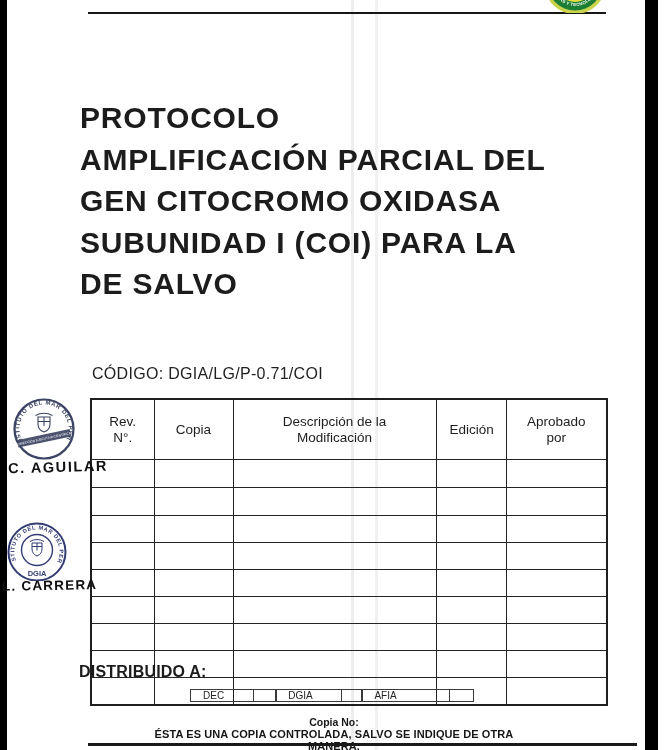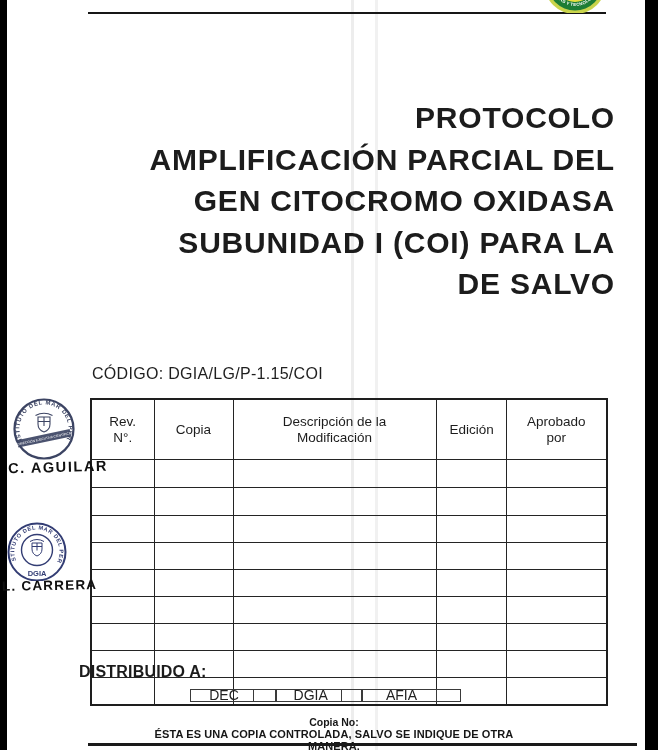--- a/index.html
+++ b/index.html
@@ -15,21 +15,21 @@
   
   .streak1{left:351px;top:0;width:3px;height:750px;background:#ededed;}
   .streak2{left:375px;top:0;width:3px;height:750px;background:#f1f1f1;}
   
   .top-rule{left:88px;top:12px;width:518px;height:2px;background:#161616;}
   .footer-rule{left:88px;top:743px;width:549px;height:3px;background:#1a1a1a;}
   
   .logo-svg{left:535px;top:0;width:80px;height:13px;}
   
   .title{
-    left:80px;top:97px;width:535px;text-align:right;
+    left:80px;top:97px;width:535px;text-align:left;
     font-weight:bold;font-size:30px;line-height:41.5px;letter-spacing:0.8px;
     color:#1c1c1c;
   }
   
   .code{left:92px;top:365px;font-size:16px;letter-spacing:0.3px;color:#1f1f1f;}
   
   .rev-table{
     position:absolute;left:90px;top:398px;width:516px;
     border-collapse:collapse;table-layout:fixed;
     border:2.5px solid #1e1e1e;
@@ -50,27 +50,26 @@
   .stamp1-svg{left:6px;top:396px;width:76px;height:64px;}
   .stamp2-svg{left:4px;top:517px;width:70px;height:64px;}
   .signer{font-weight:bold;color:#101010;white-space:nowrap;}
   .signer1{left:8px;top:459px;font-size:14.5px;letter-spacing:1.6px;transform:rotate(-1.5deg);}
   .signer2{left:2px;top:578px;font-size:13.5px;letter-spacing:1.2px;transform:rotate(-1deg);}
   
   .dist-label{left:79px;top:663px;font-size:16px;font-weight:bold;letter-spacing:0.2px;}
   .dist-strip{left:190px;top:689px;display:flex;height:13px;}
   .dist-cell{
     border:1.4px solid #3a3a3a;box-sizing:border-box;
-    font-size:14px;line-height:11px;padding-left:4px;color:#222;
+    font-size:10px;line-height:11px;padding-left:12px;color:#222;
     margin-left:-1.4px;
-    text-align:center;
   }
   .dist-cell:first-child{margin-left:0;}
   .w1{width:64px;} .w2{width:24px;} .w3{width:67px;}
-  .w4{width:22px;} .w5{width:76px;} .w6{width:25px;}
+  .w4{width:22px;} .w5{width:89px;} .w6{width:25px;}
   
   .copy-block{left:90px;top:716px;width:400px;text-align:center;font-weight:bold;color:#161616;margin-left:44px;}
   .copy-no{font-size:10.5px;line-height:12px;}
   .notice{font-size:11px;line-height:12px;letter-spacing:0.1px;}
 </style>
 </head>
 <body>
 
 <div class="page">
 
@@ -94,21 +93,21 @@
   </svg>
 
   <div class="abs title">
     <div>PROTOCOLO</div>
     <div>AMPLIFICACIÓN PARCIAL DEL</div>
     <div>GEN CITOCROMO OXIDASA</div>
     <div>SUBUNIDAD I (COI) PARA LA</div>
     <div>DE SALVO</div>
   </div>
 
-  <div class="abs code">CÓDIGO: DGIA/LG/P-1.15/COI</div>
+  <div class="abs code">CÓDIGO: DGIA/LG/P-0.71/COI</div>
 
   <table class="rev-table">
     <colgroup>
       <col style="width:63px">
         <col style="width:79px">
         <col style="width:203px">
       <col style="width:70px">
         <col style="width:101px">
     </colgroup>
     <thead>

